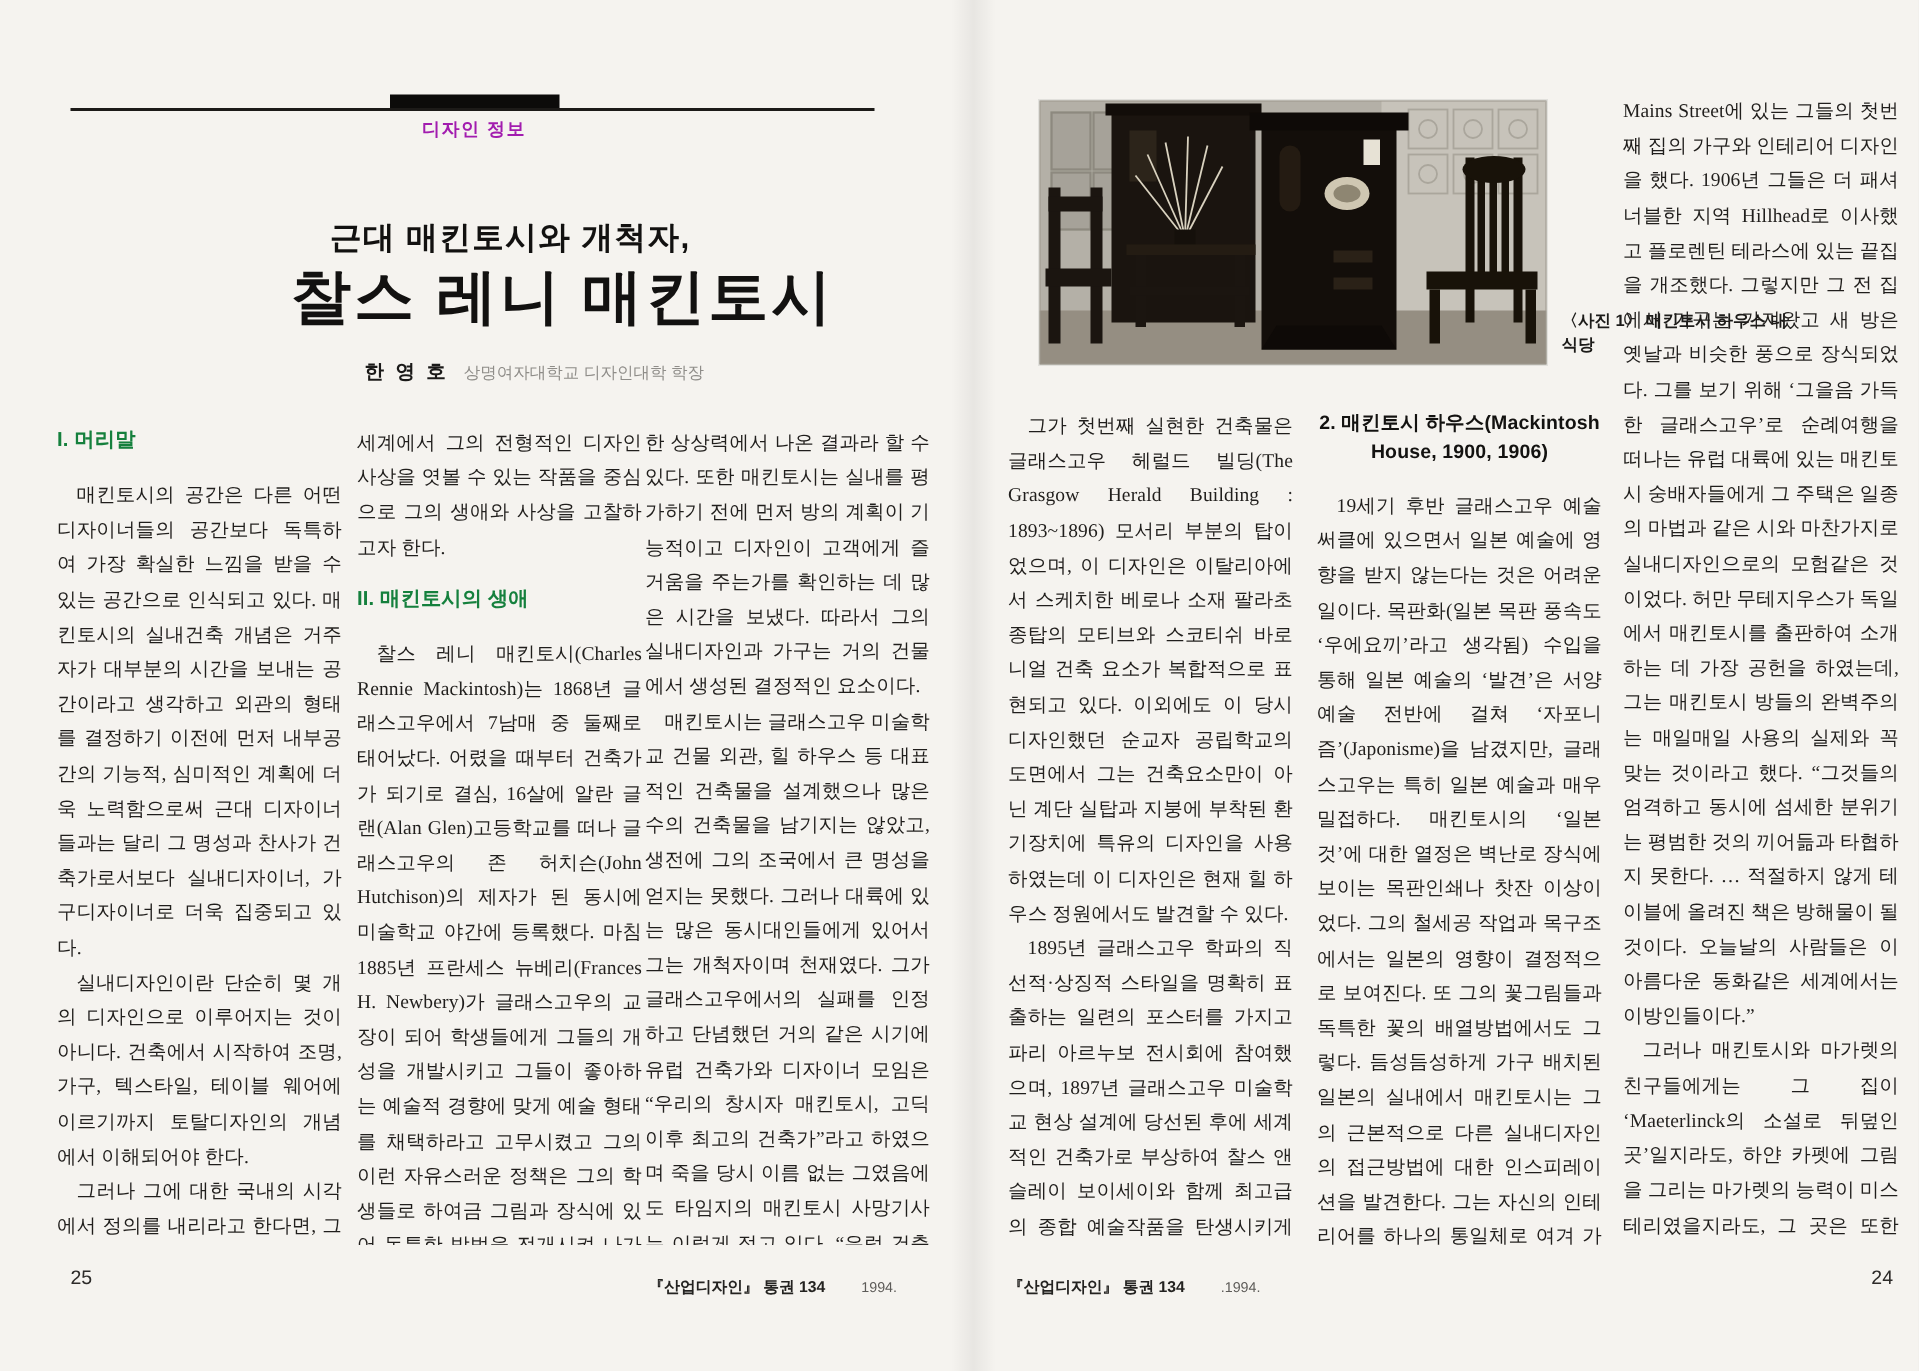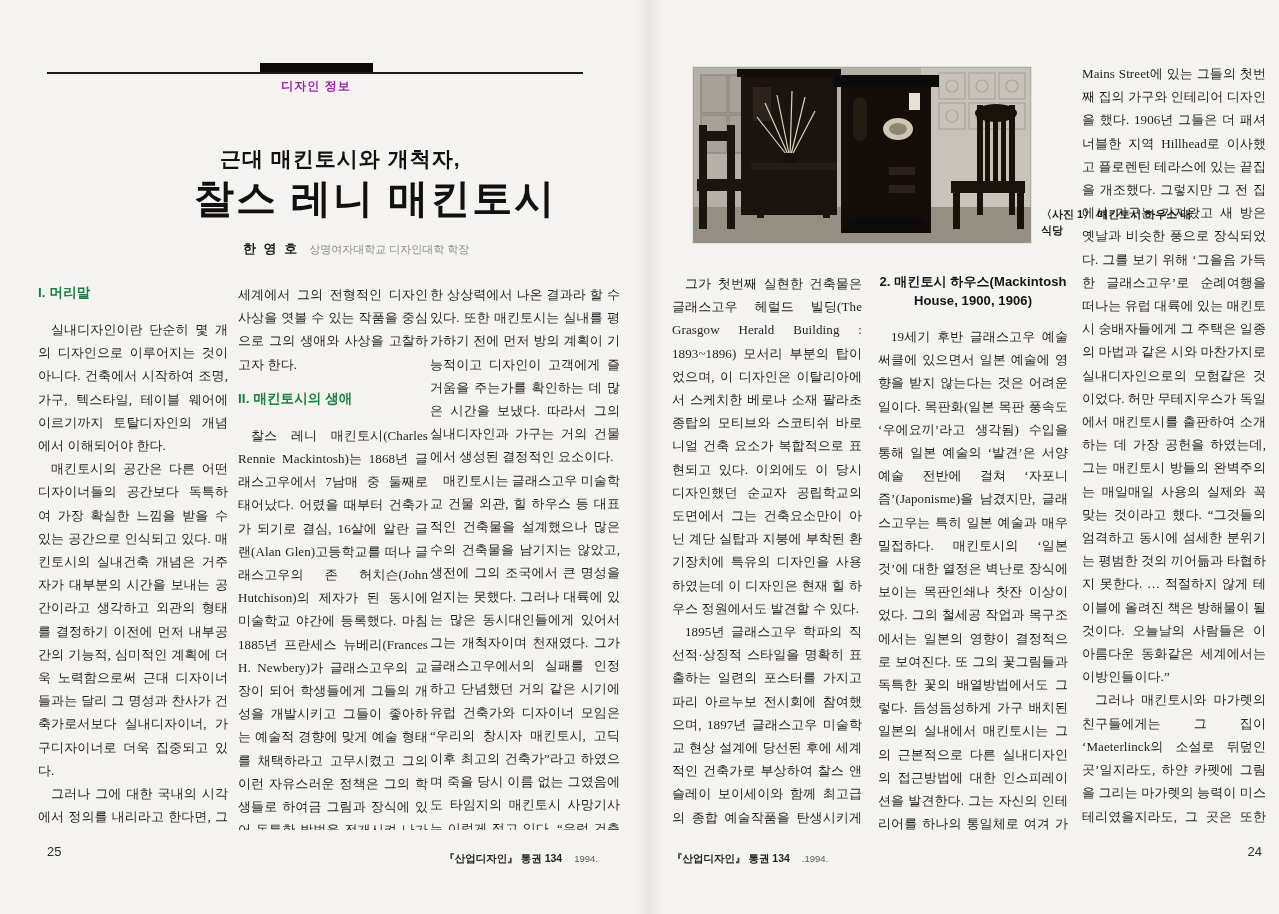--- a/index.html
+++ b/index.html
@@ -58,21 +58,21 @@
     font:bold 11px/16px "Liberation Sans",sans-serif;color:#1c1b19;
   }
   
   .folio{position:absolute;font:13px "Liberation Sans",sans-serif;color:#2d2b29;}
   .folio-left{left:47px;top:844px;}
   .folio-right{left:1228px;top:844px;width:34px;text-align:right;}
   .journal-ref{position:absolute;white-space:nowrap;}
   .ref-left{left:398px;top:848px;width:200px;text-align:right;}
   .ref-right{left:672px;top:848px;}
   .jr-title{font:bold 10.5px "Liberation Sans",sans-serif;color:#232220;}
-  .jr-year{font:9.5px "Liberation Sans",sans-serif;color:#5d5b58;margin-left:8px;}
+  .jr-year{font:9.5px "Liberation Sans",sans-serif;color:#5d5b58;margin-left:20px;}
 </style>
 </head>
 <body>
 
 <div class="spread">
 
   <section>
     <div class="kicker-rule"></div>
     <div class="kicker-bar"></div>
     <div class="kicker-label">디자인 정보</div>
@@ -82,22 +82,22 @@
       <div class="title-main">찰스 레니 매킨토시</div>
     </div>
 
     <div class="byline">
       <span class="author">한 영 호</span>
       <span class="affil">상명여자대학교 디자인대학 학장</span>
     </div>
 
     <div class="col colL1">
         <div class="blk-h1">I. 머리말</div>
+        <div class="blk-p">매킨토시의 공간은 다른 어떤 디자이너들의 공간보다 독특하여 가장 확실한 느낌을 받을 수 있는 공간으로 인식되고 있다. 매킨토시의 실내건축 개념은 거주자가 대부분의 시간을 보내는 공간이라고 생각하고 외관의 형태를 결정하기 이전에 먼저 내부공간의 기능적, 심미적인 계획에 더욱 노력함으로써 근대 디자이너들과는 달리 그 명성과 찬사가 건축가로서보다 실내디자이너, 가구디자이너로 더욱 집중되고 있다.</div>
         <div class="blk-p">실내디자인이란 단순히 몇 개의 디자인으로 이루어지는 것이 아니다. 건축에서 시작하여 조명, 가구, 텍스타일, 테이블 웨어에 이르기까지 토탈디자인의 개념에서 이해되어야 한다.</div>
-        <div class="blk-p">매킨토시의 공간은 다른 어떤 디자이너들의 공간보다 독특하여 가장 확실한 느낌을 받을 수 있는 공간으로 인식되고 있다. 매킨토시의 실내건축 개념은 거주자가 대부분의 시간을 보내는 공간이라고 생각하고 외관의 형태를 결정하기 이전에 먼저 내부공간의 기능적, 심미적인 계획에 더욱 노력함으로써 근대 디자이너들과는 달리 그 명성과 찬사가 건축가로서보다 실내디자이너, 가구디자이너로 더욱 집중되고 있다.</div>
         <div class="blk-p">그러나 그에 대한 국내의 시각에서 정의를 내리라고 한다면, 그의 대표작인 글래스고우 미술학교의 건축가로, 혹은 몇 개의 가구를 디자인한 디자이너로밖에 알려지지 않은 것이 대부분 그에 대한 인식이라고 할 수 있다.</div>
       </div>
     <div class="col colL2">
         <div class="blk-pc">세계에서 그의 전형적인 디자인 사상을 엿볼 수 있는 작품을 중심으로 그의 생애와 사상을 고찰하고자 한다.</div>
         <div class="blk-h1">II. 매킨토시의 생애</div>
         <div class="blk-p">찰스 레니 매킨토시(Charles Rennie Mackintosh)는 1868년 글래스고우에서 7남매 중 둘째로 태어났다. 어렸을 때부터 건축가가 되기로 결심, 16살에 알란 글랜(Alan Glen)고등학교를 떠나 글래스고우의 존 허치슨(John Hutchison)의 제자가 된 동시에 미술학교 야간에 등록했다. 마침 1885년 프란세스 뉴베리(Frances H. Newbery)가 글래스고우의 교장이 되어 학생들에게 그들의 개성을 개발시키고 그들이 좋아하는 예술적 경향에 맞게 예술 형태를 채택하라고 고무시켰고 그의 이런 자유스러운 정책은 그의 학생들로 하여금 그림과 장식에 있어 독특한 방법을 전개시켜 나가도록 하였으며 이것은 곧 전 유럽을 통해 ‘글래스고우 스타일’로 알려지게 되었다.</div>
       </div>
     <div class="col colL3">
         <div class="blk-pc">한 상상력에서 나온 결과라 할 수 있다. 또한 매킨토시는 실내를 평가하기 전에 먼저 방의 계획이 기능적이고 디자인이 고객에게 즐거움을 주는가를 확인하는 데 많은 시간을 보냈다. 따라서 그의 실내디자인과 가구는 거의 건물에서 생성된 결정적인 요소이다.</div>
         <div class="blk-p">매킨토시는 글래스고우 미술학교 건물 외관, 힐 하우스 등 대표적인 건축물을 설계했으나 많은 수의 건축물을 남기지는 않았고, 생전에 그의 조국에서 큰 명성을 얻지는 못했다. 그러나 대륙에 있는 많은 동시대인들에게 있어서 그는 개척자이며 천재였다. 그가 글래스고우에서의 실패를 인정하고 단념했던 거의 같은 시기에 유럽 건축가와 디자이너 모임은 “우리의 창시자 매킨토시, 고딕 이후 최고의 건축가”라고 하였으며 죽을 당시 이름 없는 그였음에도 타임지의 매킨토시 사망기사는 이렇게 적고 있다. “유럽 건축에서의 근대운동은 그를 앞장선 창시자의 한 사람으로 보고 있다.”</div>

